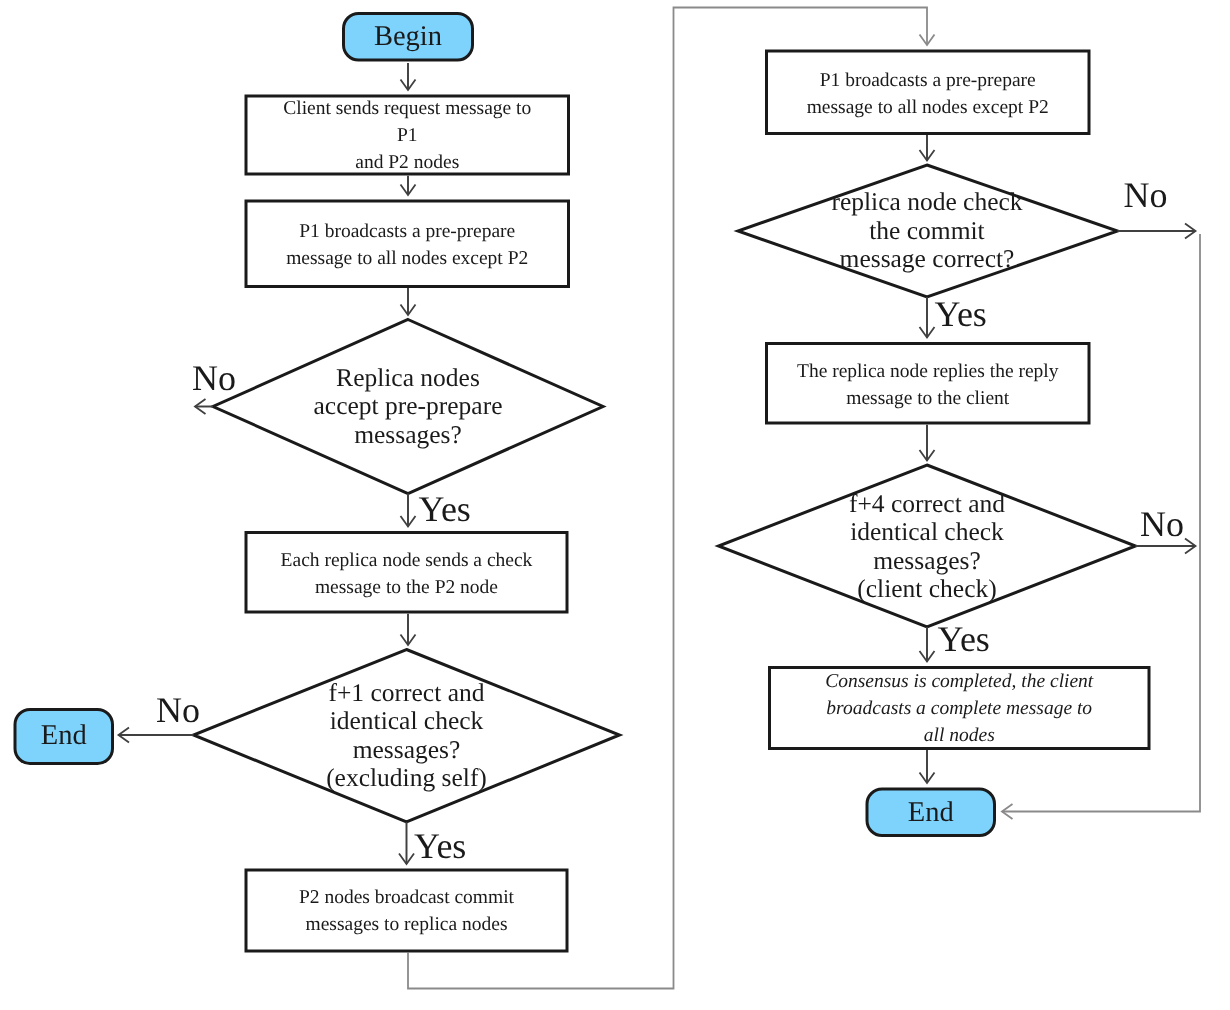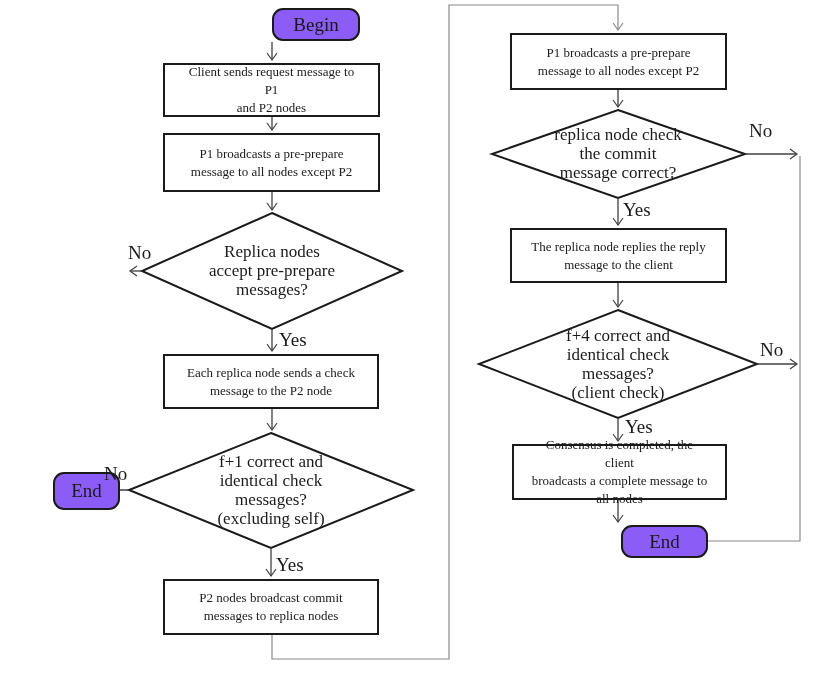--- a/index.html
+++ b/index.html
@@ -14,31 +14,31 @@
   #wires{position:absolute;left:0;top:0;width:820px;height:673px;}
   .proc{
     position:absolute;box-sizing:border-box;
     border:2.5px solid #1a1a1a;background:#ffffff;
     display:flex;align-items:center;justify-content:center;
     text-align:center;white-space:pre-line;
     font-size:13px;line-height:18px;padding:2px 17px;
   }
   .term{
     position:absolute;box-sizing:border-box;
-    border:2px solid #1a1a1a;border-radius:11px;background:#8b5cf6;
+    border:2px solid #1a1a1a;border-radius:11px;background:#7dd3fc;
     display:flex;align-items:center;justify-content:center;
     text-align:center;white-space:pre-line;
-    font-size:19px;line-height:22px;margin-left:44px;
+    font-size:19px;line-height:22px;
   }
   .term.small-text{font-size:16px;line-height:26px;border-radius:15px;}
   .dtext{
     position:absolute;text-align:center;white-space:pre-line;
     font-size:17px;line-height:19px;width:200px;
   }
-  .lbl{position:absolute;font-size:19px;line-height:20px;}
+  .lbl{position:absolute;font-size:24px;line-height:20px;}
 </style>
 </head>
 <body>
 
 <div id="canvas">
 
   <svg id="wires" width="820" height="673" viewBox="0 0 820 673" xmlns="http://www.w3.org/2000/svg">
     <defs>
       <marker id="vdark" markerUnits="userSpaceOnUse" markerWidth="12" markerHeight="14" refX="8" refY="6" orient="auto">
         <path d="M1,1 L8,6 L1,11" fill="none" stroke="#404040" stroke-width="1.2"></path>
@@ -89,21 +89,21 @@
 message to all nodes except P2</div>
   <div class="proc" style="left:163px;top:354px;width:216px;height:55px;">Each replica node sends a check
 message to the P2 node</div>
   <div class="proc" style="left:163px;top:579px;width:216px;height:56px;">P2 nodes broadcast commit
 messages to replica nodes</div>
 
   <div class="proc" style="left:510px;top:33px;width:217px;height:57px;">P1 broadcasts a pre-prepare
 message to all nodes except P2</div>
   <div class="proc" style="left:510px;top:228px;width:217px;height:55px;">The replica node replies the reply
 message to the client</div>
-  <div class="proc" style="left:512px;top:444px;width:215px;height:56px;">Consensus is completed, the client
+  <div class="proc" style="left:512px;top:444px;width:255px;height:56px;font-style:italic;">Consensus is completed, the client
 broadcasts a complete message to
 all nodes</div>
 
   <div class="dtext" style="left:172px;top:242px;">Replica nodes
 accept pre-prepare
 messages?</div>
   <div class="dtext" style="left:171px;top:452px;">f+1 correct and
 identical check
 messages?
 (excluding self)</div>

